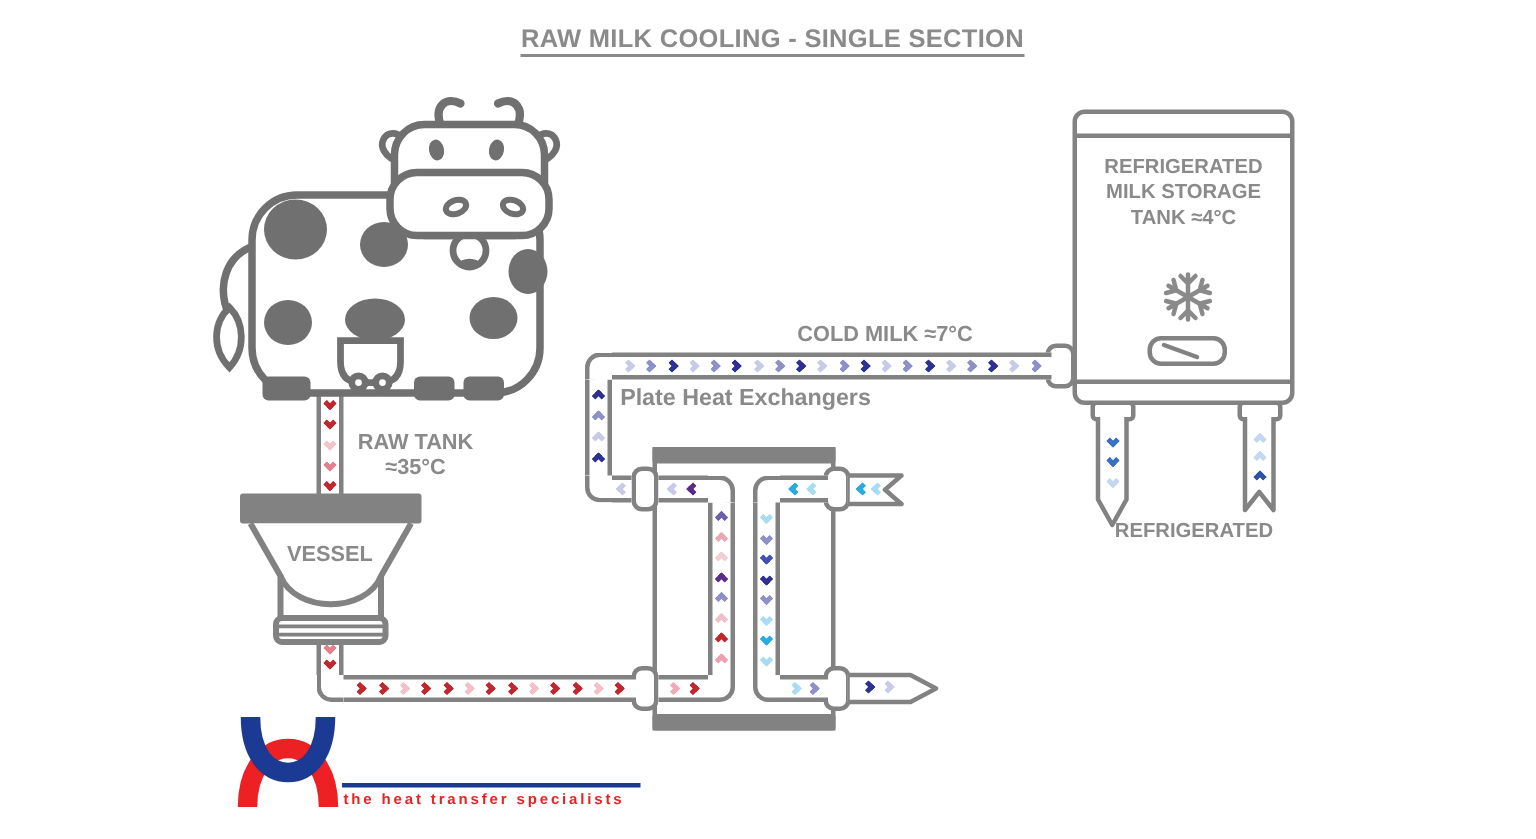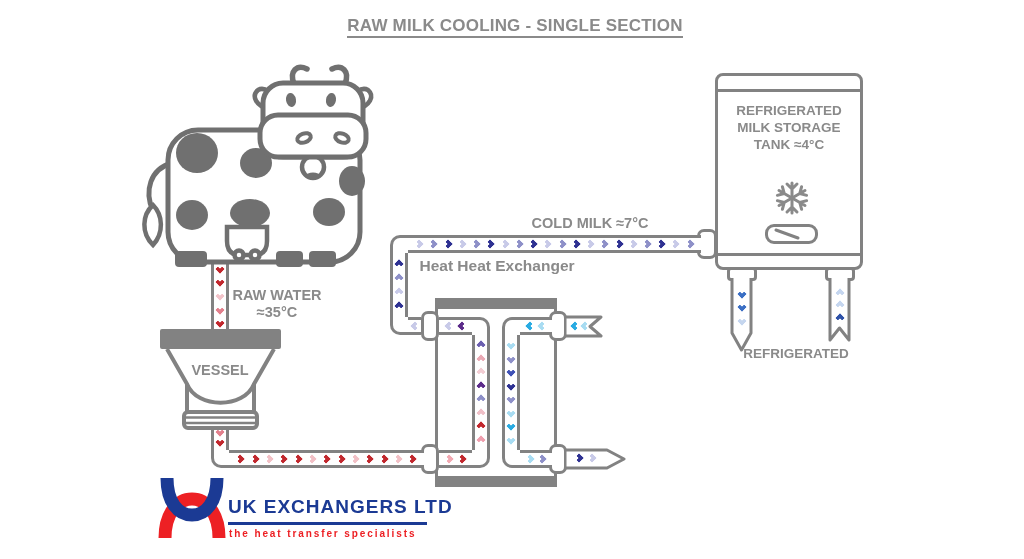--- a/index.html
+++ b/index.html
@@ -602,34 +602,33 @@
         <i class="chev" style="border-color: rgb(197, 214, 239);"></i>
       </span>
       <span class="chevgroup up">
         <i class="chev" style="border-color: rgb(46, 82, 168);"></i>
         <i class="chev" style="border-color: rgb(46, 82, 168);"></i>
         <i class="chev" style="border-color: rgb(46, 82, 168);"></i>
       </span>
     </div>
 
   <div class="lbl" style="left:227px;top:287px;width:100px;font-size:14.5px;">
-    <div>RAW WATER</div>
+    <div>RAW TANK</div>
     <div>≈35°C</div>
   </div>
   <div class="lbl" style="left:490px;top:215px;width:200px;font-size:14.5px;">
     <span>COLD MILK ≈7°C</span>
   </div>
   <div class="lbl" style="left:382px;top:257px;width:230px;font-size:15.5px;line-height:17px;">
-    <div>Heat Heat Exchanger</div>
+    <div>Plate Heat Exchangers</div>
   </div>
   <div class="lbl" style="left:716px;top:346px;width:160px;font-size:13.5px;">
     <span>REFRIGERATED</span>
   </div>
 
   <svg class="deco" style="left:156px;top:474px;" width="72" height="68" viewBox="0 0 72 68">
     <path d="M9,64 C9,40 21,25 36,25 C51,25 63,40 63,64" stroke="#ed2024" stroke-width="13" fill="none"></path>
     <path d="M11,4 C11,28 22,41 36,41 C50,41 61,28 61,4" stroke="#1b3a94" stroke-width="13" fill="none"></path>
   </svg>
-  <div class="logo-company">UK EXCHANGERS LTD</div>
   <div class="logo-underline"></div>
   <div class="logo-tagline">the heat transfer specialists</div>
 
 </div>
 
 </body></html>

